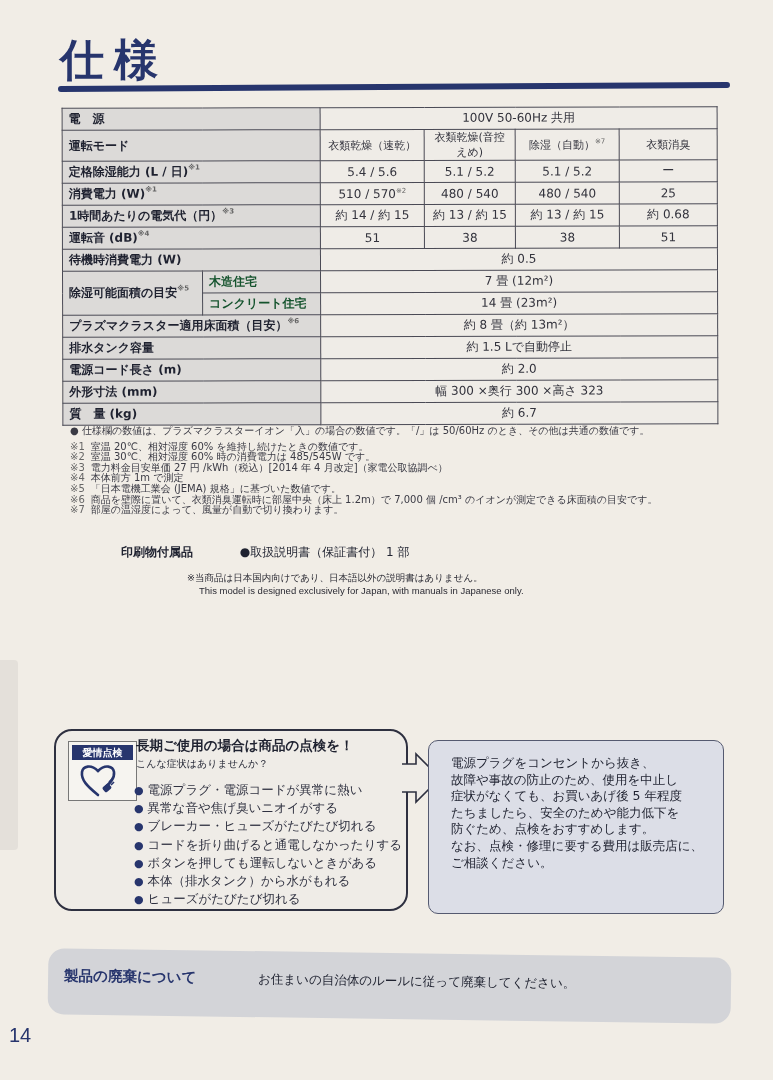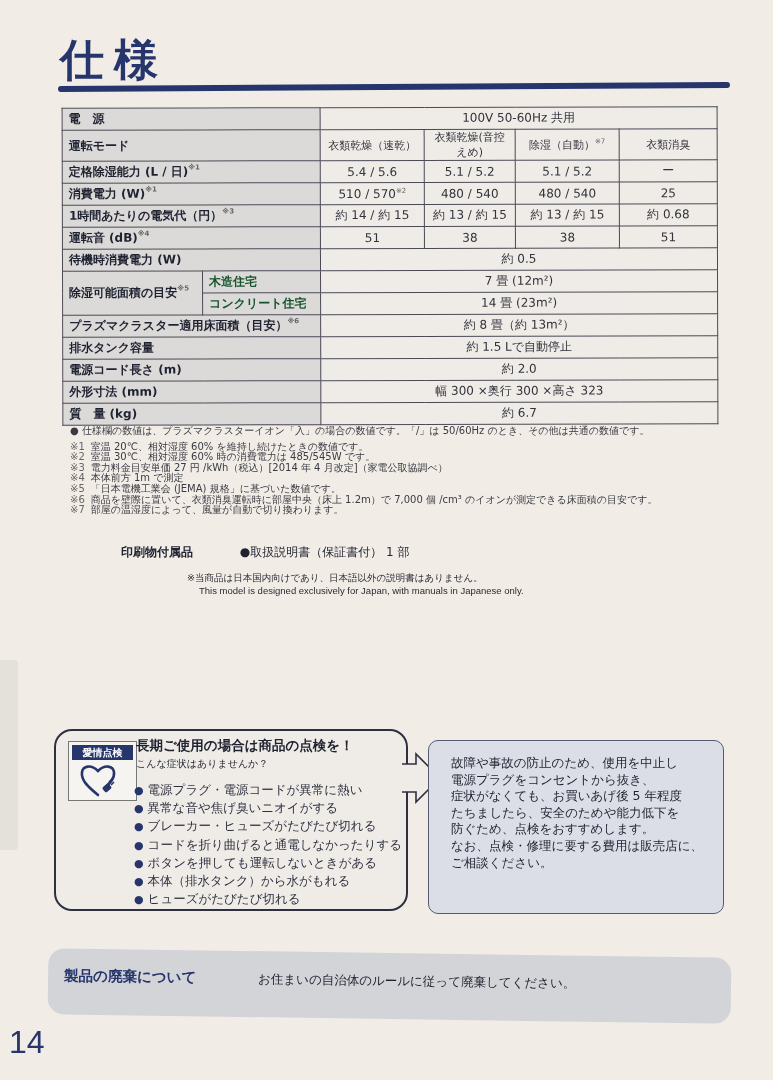--- a/index.html
+++ b/index.html
@@ -74,21 +74,21 @@
     border: 1.5px solid #555a70; border-radius: 10px; background: #dcdee7;
     padding: 14px 0 0 22px;
   }
   .advice-box p { font-size: 12.5px; color: #1f2230; line-height: 16.6px; white-space: nowrap; }
   .disposal {
     position: absolute; left: 48px; top: 953px; width: 683px; height: 66px;
     background: #d3d4d8; border-radius: 16px; transform: rotate(0.8deg);
   }
   .disposal-title { position: absolute; left: 16px; top: 18px; font-size: 14.5px; font-weight: bold; color: #27356d; }
   .disposal-text { position: absolute; left: 210px; top: 20px; font-size: 12.5px; color: #1f2230; }
-  .page-number { position: absolute; left: 9px; top: 1024px; font-size: 32px; color: #27356d; font-family: "Liberation Sans", sans-serif; }
+  .page-number { position: absolute; left: 9px; top: 1024px; font-size: 20px; color: #27356d; font-family: "Liberation Sans", sans-serif; }
   .bleed { position:absolute; left:0; top:660px; width:18px; height:190px; background:#e4e0da; border-radius:0 4px 4px 0; }
 </style>
 </head>
 <body>
 
 <div class="bleed"></div>
 
 <h1 class="page-title">仕様</h1>
 <div class="title-rule"></div>
 
@@ -210,22 +210,22 @@
     <li>本体（排水タンク）から水がもれる</li>
     <li>ヒューズがたびたび切れる</li>
   </ul>
 </div>
 
 <svg class="arrow" width="44" height="54" viewBox="0 0 44 54">
   <path d="M2 12 L16 12 L16 2 L40 26 L16 50 L16 40 L2 40" fill="#efece7" stroke="#2e3040" stroke-width="1.6"></path>
 </svg>
 
 <div class="advice-box">
+  <p>電源プラグをコンセントから抜き、</p>
   <p>故障や事故の防止のため、使用を中止し</p>
-  <p>電源プラグをコンセントから抜き、</p>
   <p>症状がなくても、お買いあげ後 5 年程度</p>
   <p>たちましたら、安全のためや能力低下を</p>
   <p>防ぐため、点検をおすすめします。</p>
   <p>なお、点検・修理に要する費用は販売店に、</p>
   <p>ご相談ください。</p>
 </div>
 
 <div class="disposal">
   <span class="disposal-title">製品の廃棄について</span>
   <span class="disposal-text">お住まいの自治体のルールに従って廃棄してください。</span>

